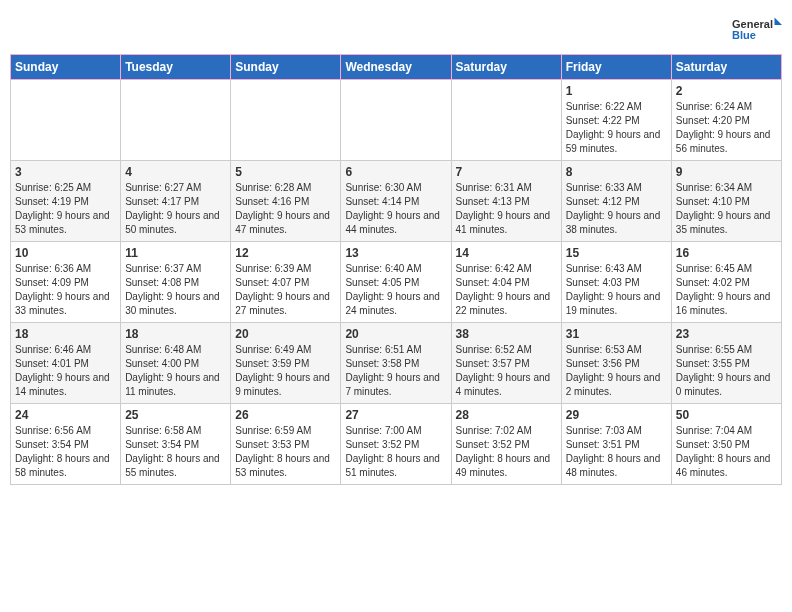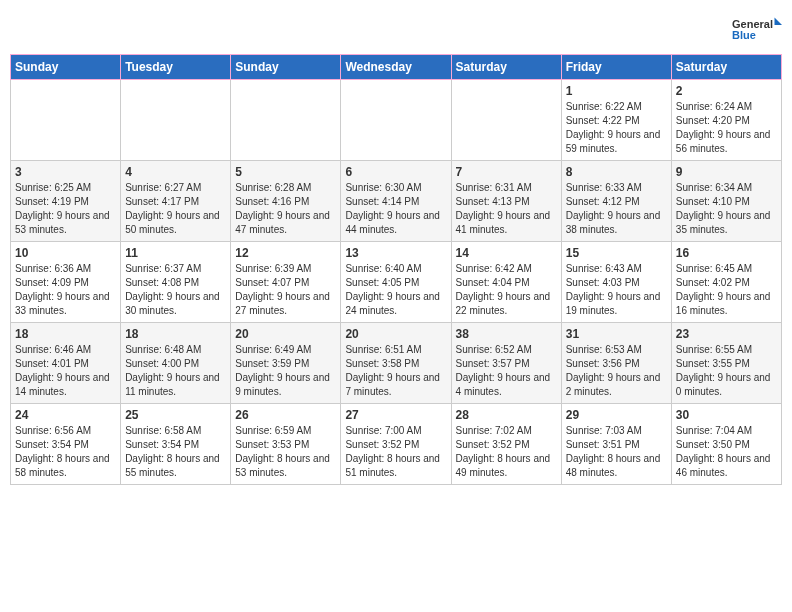--- a/index.html
+++ b/index.html
@@ -228,18 +228,18 @@
         </td>
         <td>
           <span class="day-num">28</span>
           <div class="day-info">Sunrise: 7:02 AM<br>Sunset: 3:52 PM<br>Daylight: 8 hours and 49 minutes.</div>
         </td>
         <td>
           <span class="day-num">29</span>
           <div class="day-info">Sunrise: 7:03 AM<br>Sunset: 3:51 PM<br>Daylight: 8 hours and 48 minutes.</div>
         </td>
         <td>
-          <span class="day-num">30</span>
+          <span class="day-num">50</span>
           <div class="day-info">Sunrise: 7:04 AM<br>Sunset: 3:50 PM<br>Daylight: 8 hours and 46 minutes.</div>
         </td>
       </tr>
     </tbody>
 </table>
 
 </body></html>

